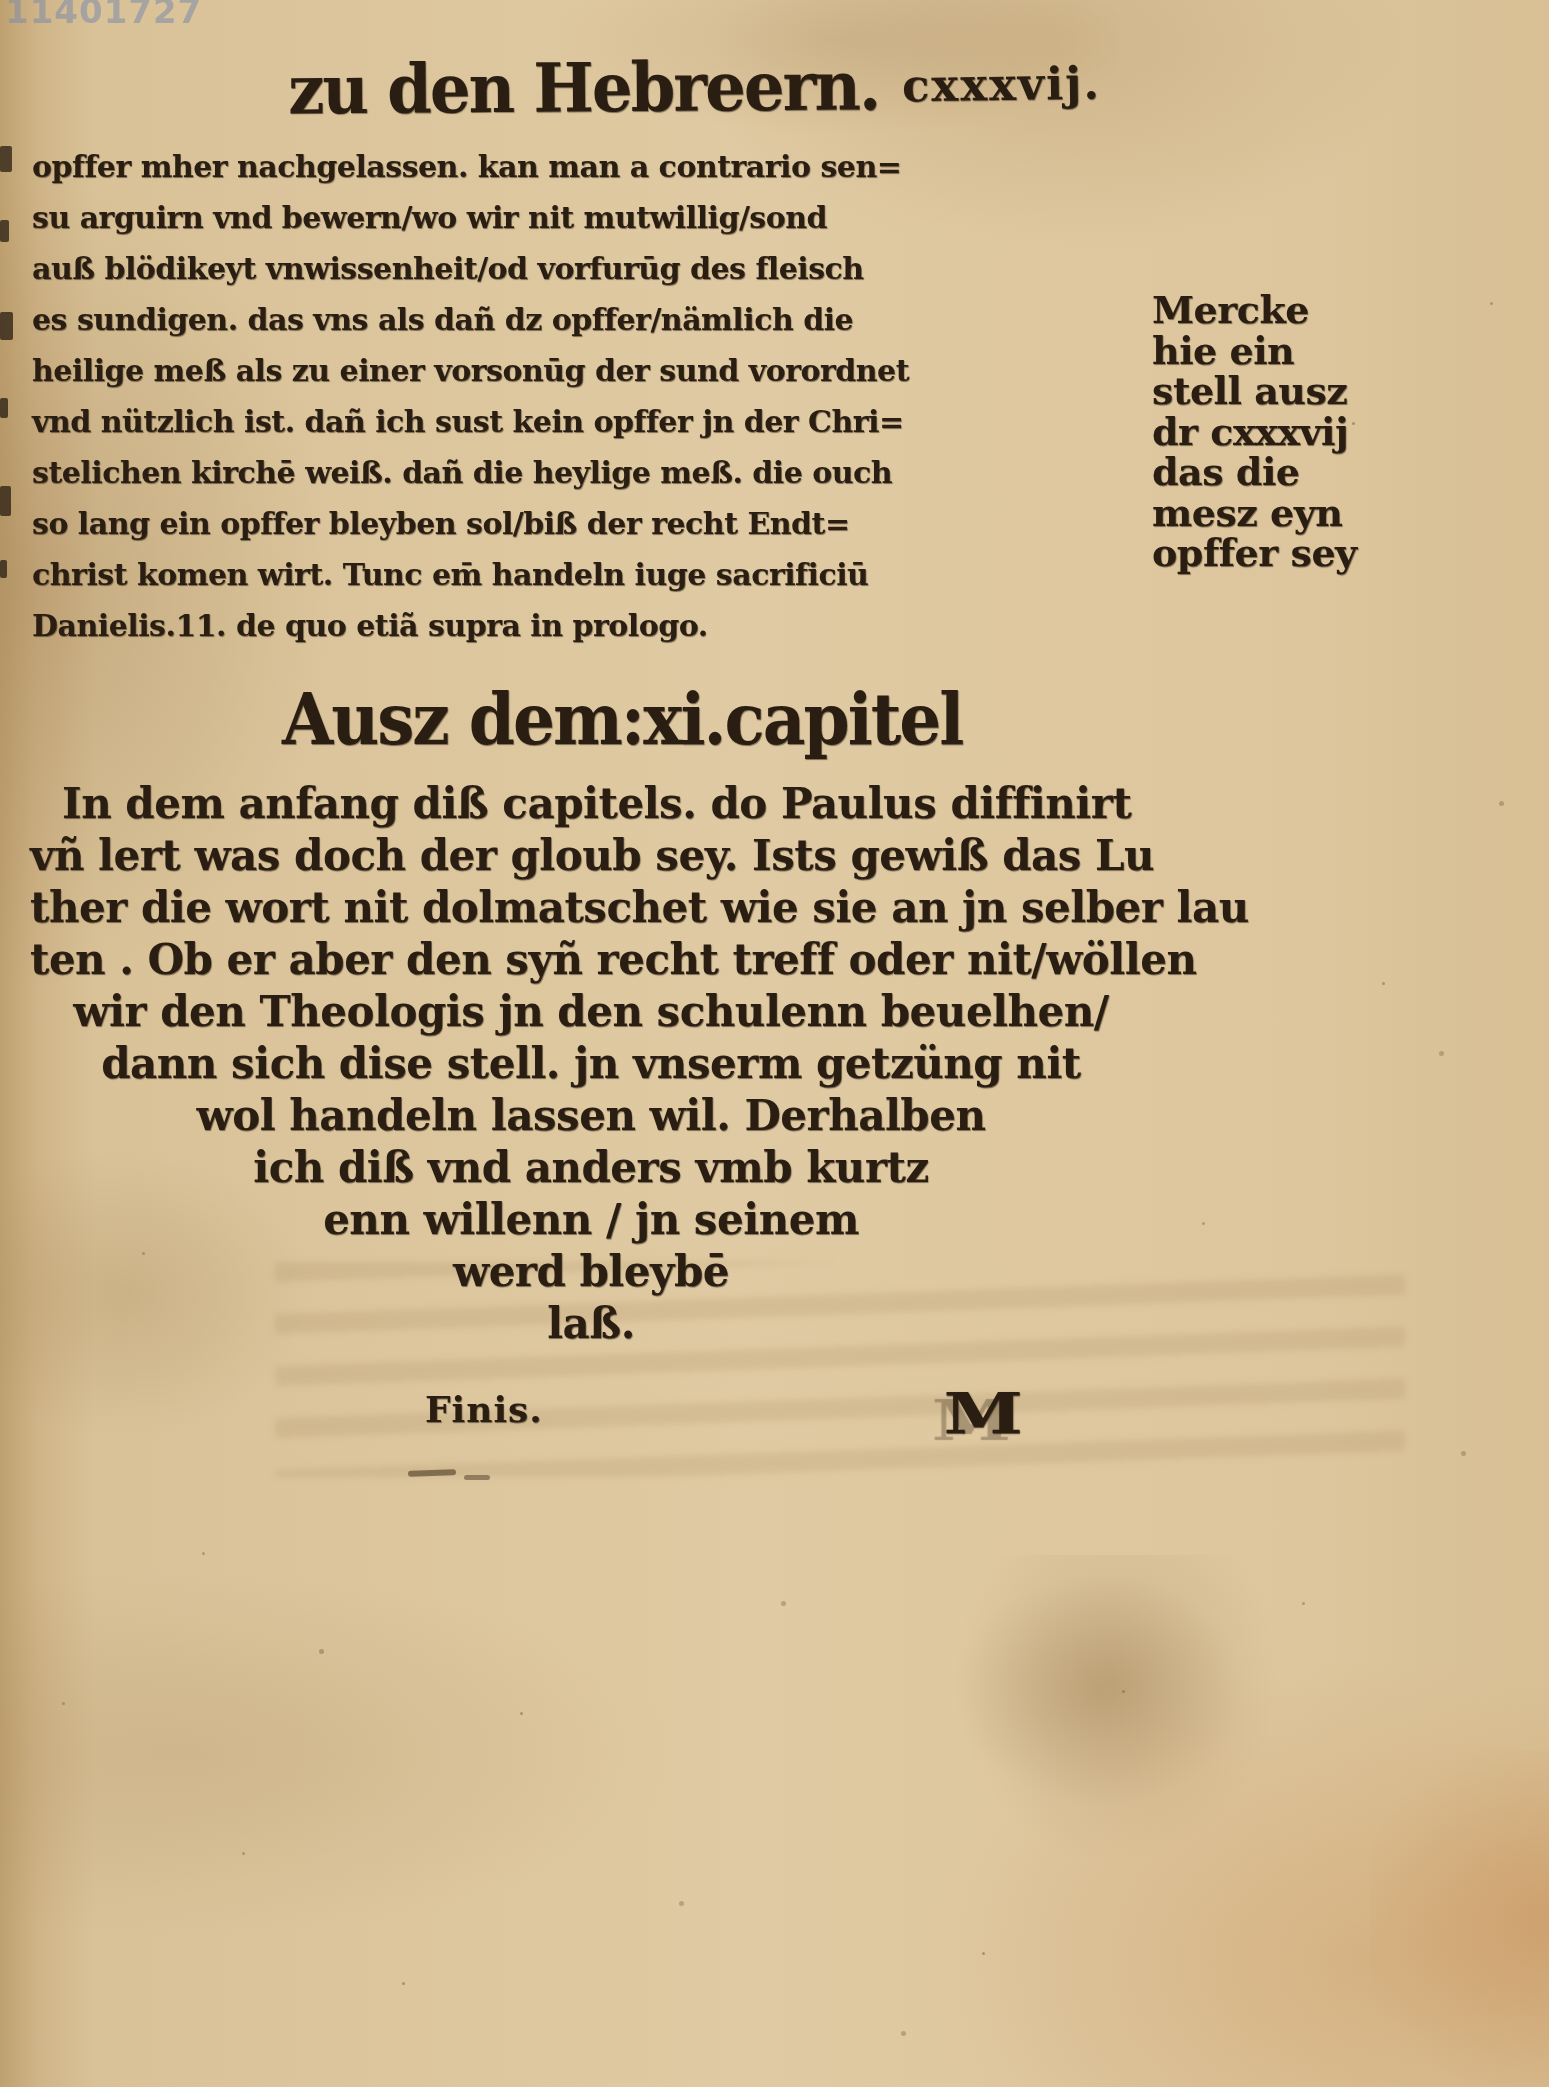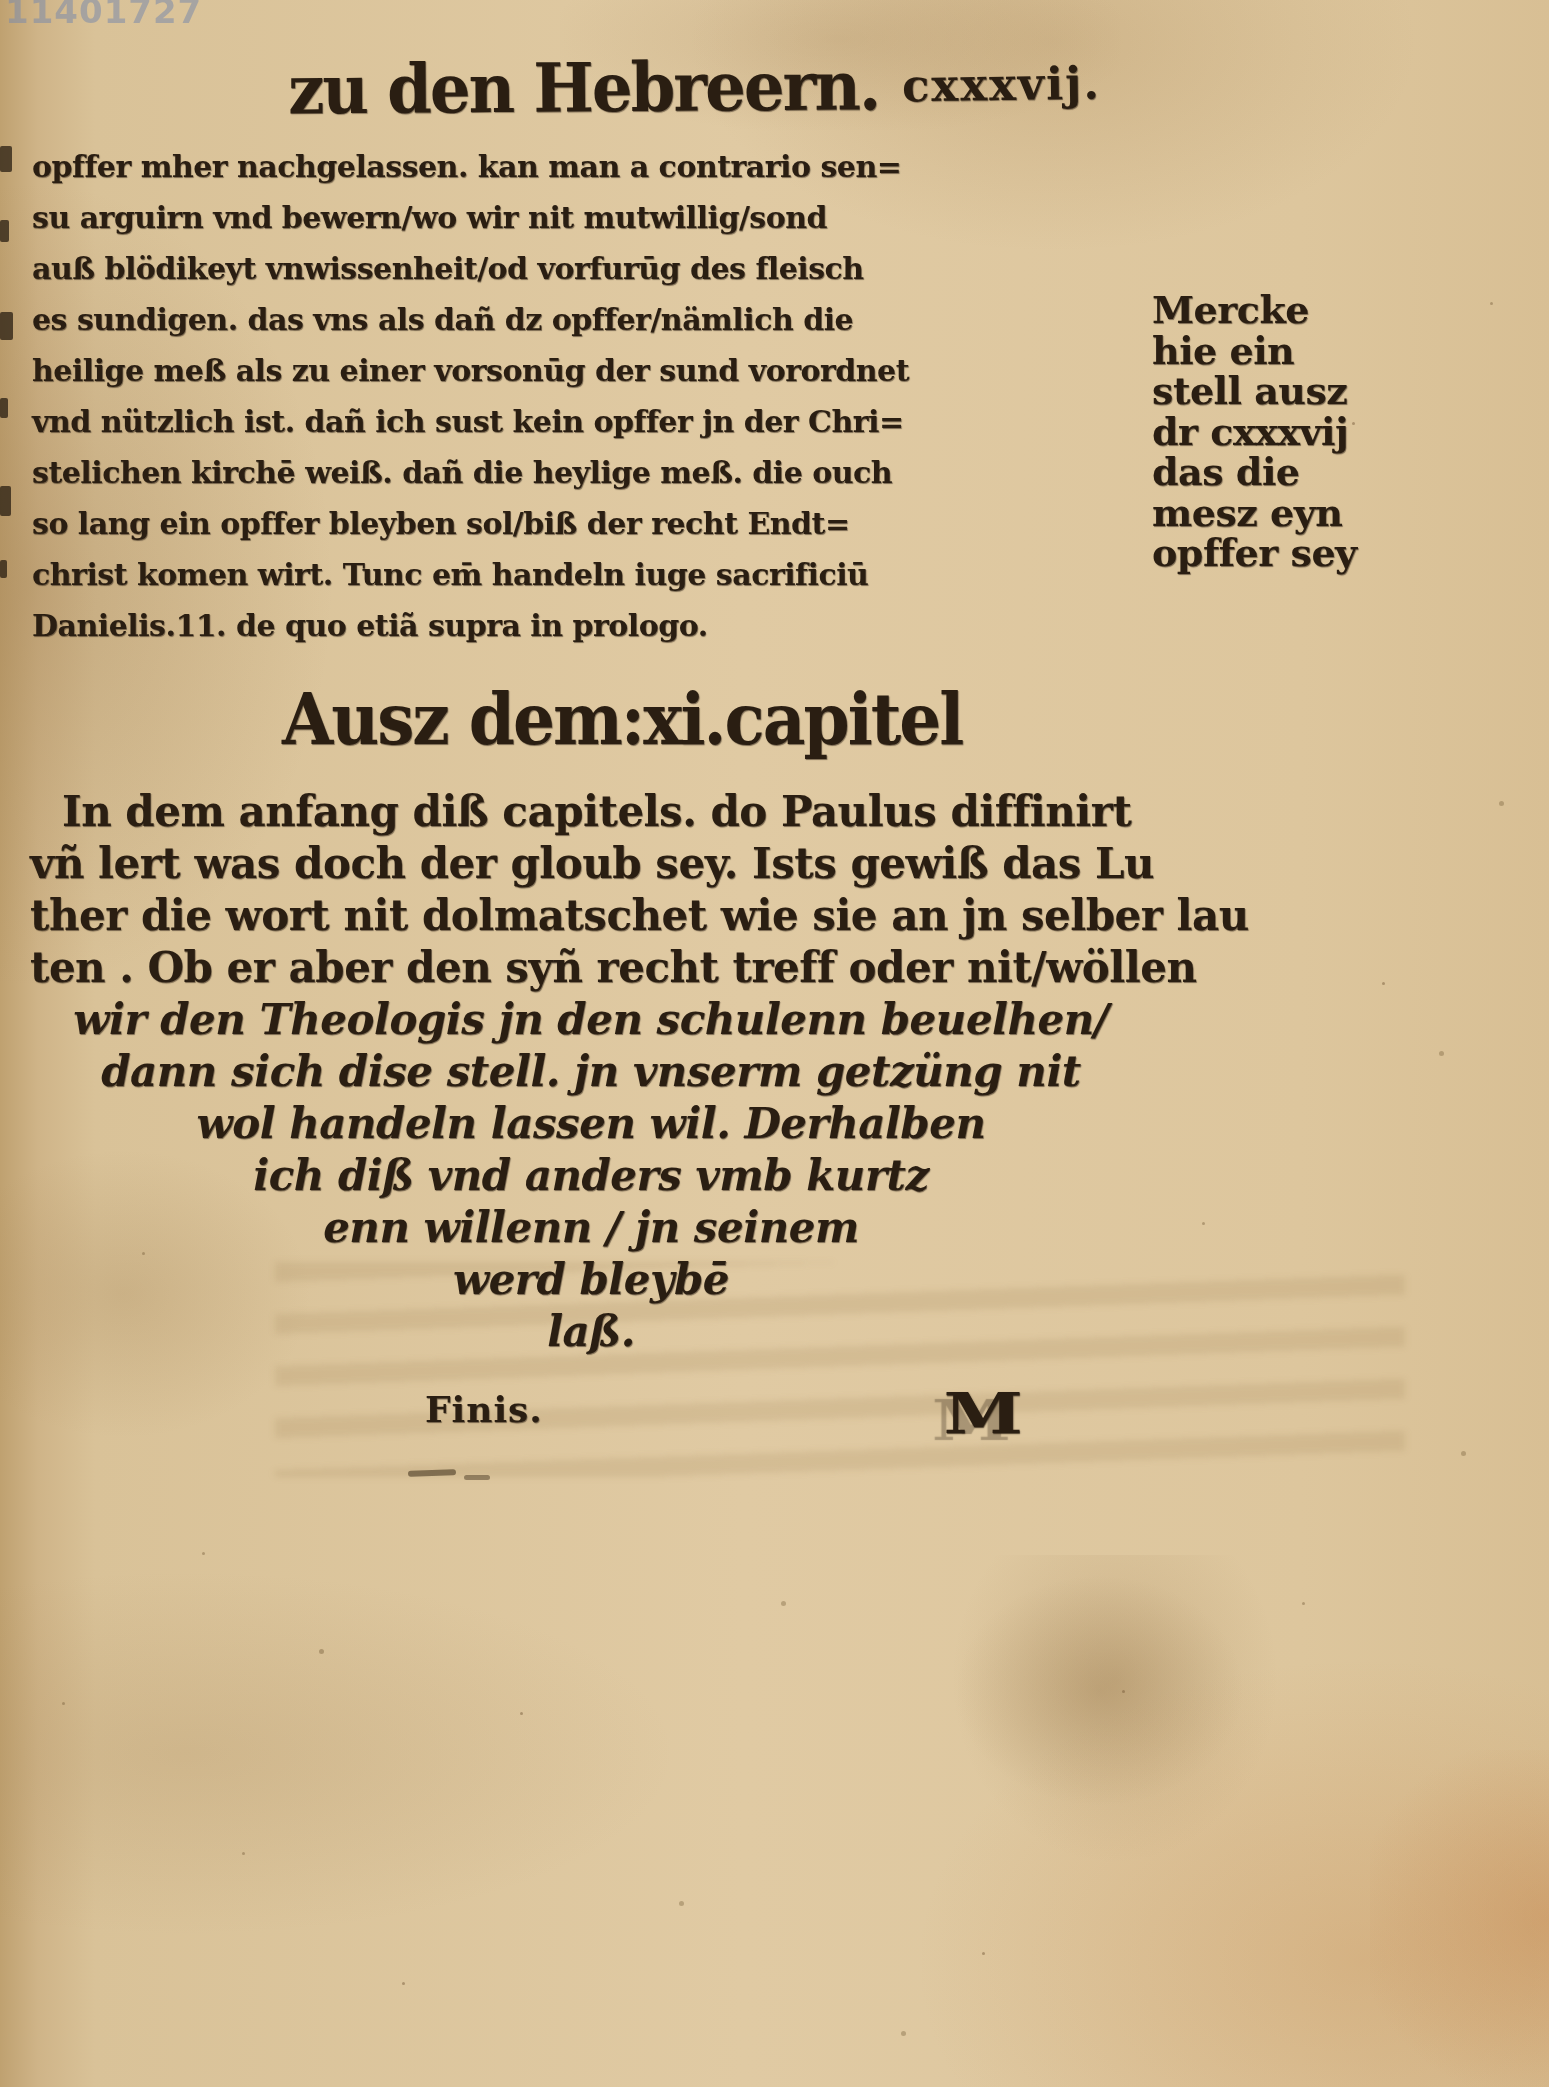--- a/index.html
+++ b/index.html
@@ -40,22 +40,22 @@
     font-size:34px;font-weight:700;letter-spacing:1px;
     color:rgba(124,138,170,0.55);
   }
   .running-head{position:absolute;left:288px;top:50px;font-size:64px;letter-spacing:-2px;transform:rotate(-0.4deg) scaleY(1.06);}
   .folio{position:absolute;left:902px;top:58px;font-size:45px;letter-spacing:2px;transform:rotate(-0.8deg);}
   .para1{position:absolute;left:32px;top:141px;width:1122px;font-size:30px;line-height:51px;}
   .margin-note{position:absolute;left:1152px;top:290px;width:195px;font-size:38px;line-height:40.5px;}
   .margin-note .ml{letter-spacing:-0.5px;}
   .chapter-head{position:absolute;left:282px;top:680px;font-size:66px;letter-spacing:-2px;transform:scaleY(1.08);}
   .para2{position:absolute;left:30px;top:778px;width:1122px;font-size:42px;line-height:52px;}
-  .para2 .indent{padding-left:32px;margin-top:8px;}
-  .para2 .c{text-align:center;font-style:italic;}
+  .para2 .indent{padding-left:32px;}
+  .para2 .c{text-align:center;}
   .finis{position:absolute;left:425px;top:1388px;font-size:36px;letter-spacing:1px;}
   .finis-dash{position:absolute;left:408px;top:1470px;width:48px;height:6px;background:rgba(60,45,25,0.55);border-radius:3px;transform:rotate(-2deg);}
   .finis-dash2{position:absolute;left:464px;top:1475px;width:26px;height:5px;background:rgba(60,45,25,0.45);border-radius:3px;}
   .sig-mark{
     position:absolute;left:952px;top:1380px;font-size:56px;font-weight:900;
     transform:scaleX(1.28);
     text-shadow:-9px 7px 1px rgba(42,30,18,0.30), 0.5px 0.5px 1.2px rgba(42,30,18,0.85);
   }
   .edge-frag{position:absolute;background:rgba(40,29,17,0.75);border-radius:2px;}
   .ef1{left:0;top:146px;width:12px;height:26px;}

